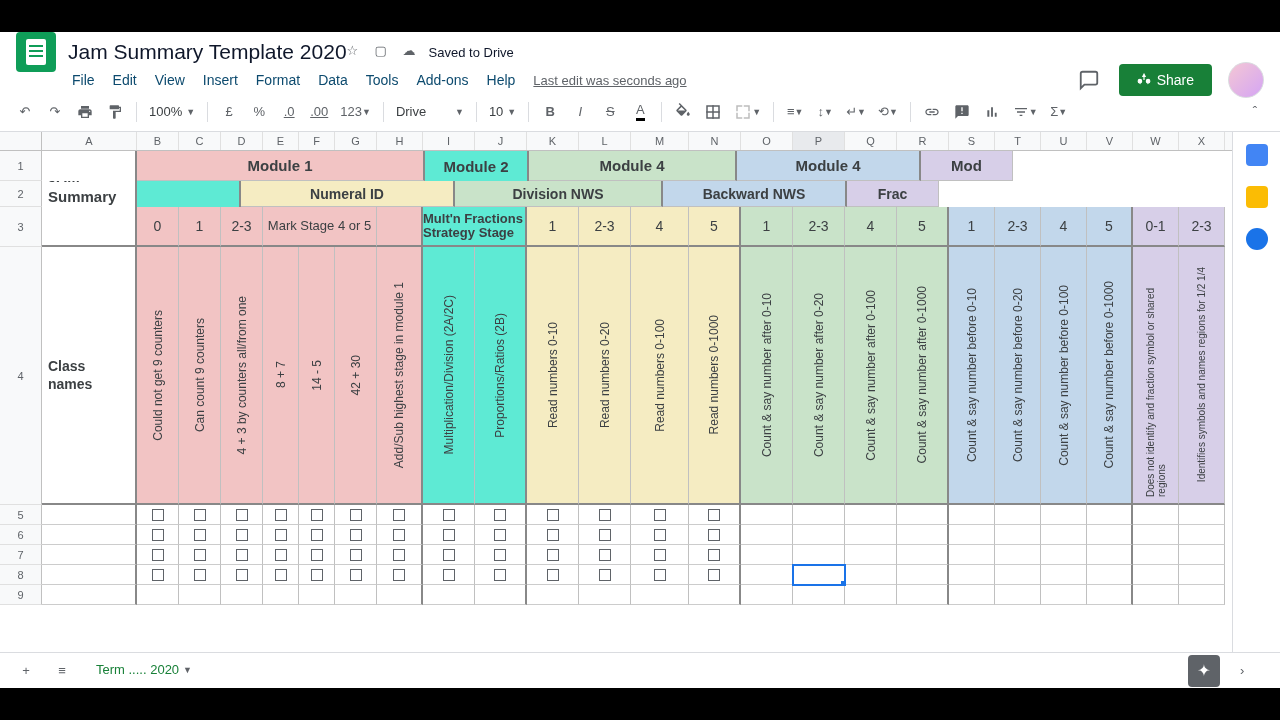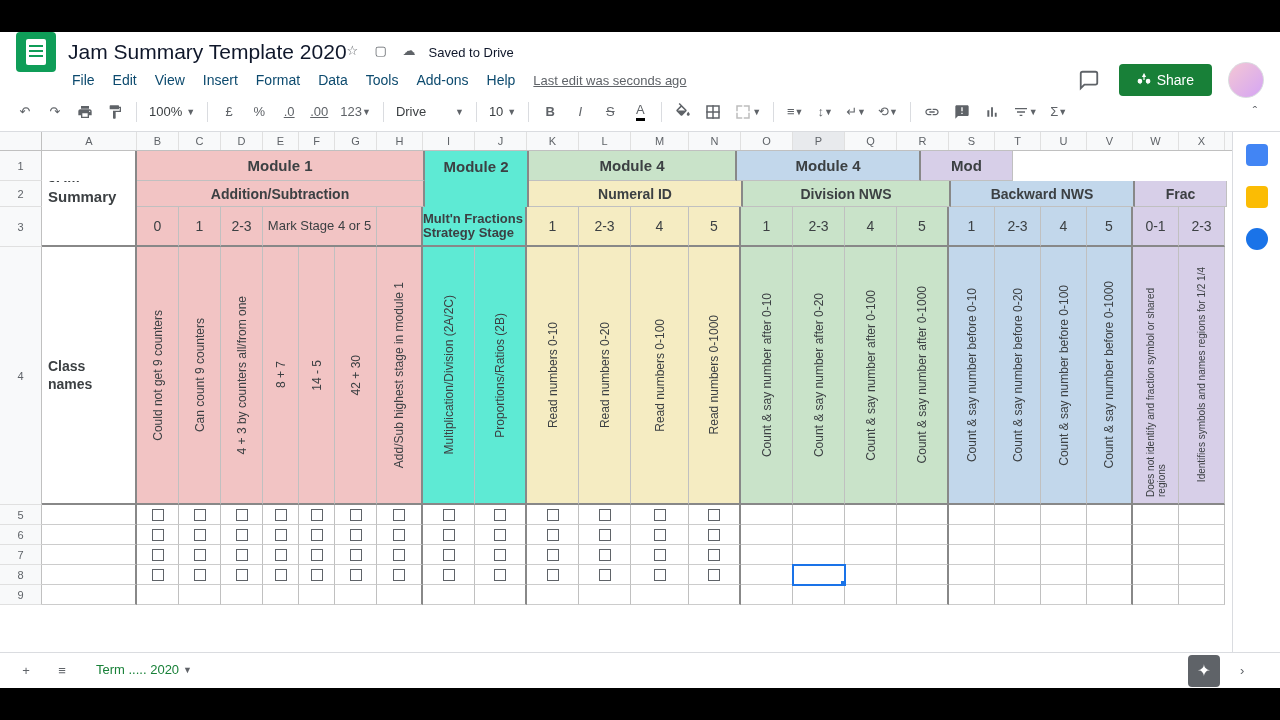--- a/index.html
+++ b/index.html
@@ -288,21 +288,20 @@
         <div class="cell green mod-title thick-r" style="width:208px;min-width:208px;">Module 4</div>
         <div class="cell blue mod-title thick-r" style="width:184px;min-width:184px;">Module 4</div>
         <div class="cell purple mod-title" style="width:92px;min-width:92px;">Mod</div>
       </div>
 
       <div class="row" style="height:26px;">
         <div class="row-head">2</div>
         <div class="cell cw-a thick-r jam-title" style="border-top:none;border-bottom:none;position:relative;">
             <span style="position:absolute;top:-14px;left:6px;">JAM Summary</span>
           </div>
-        <div class="cell pink mod-sub thick-r" style="width:288px;min-width:288px;">Addition/Subtraction</div>
         <div class="cell orange mod-sub thick-r" style="width:104px;min-width:104px;border-bottom:none;border-top:none;font-size:13px;line-height:1.1;"></div>
         <div class="cell yellow mod-sub thick-r" style="width:214px;min-width:214px;">Numeral ID</div>
         <div class="cell green mod-sub thick-r" style="width:208px;min-width:208px;">Division NWS</div>
         <div class="cell blue mod-sub thick-r" style="width:184px;min-width:184px;">Backward NWS</div>
         <div class="cell purple mod-sub" style="width:92px;min-width:92px;">Frac</div>
       </div>
 
       <div class="row" style="height:40px;">
         <div class="row-head">3</div>
         <div class="cell cw-a thick-r thick-b" style="border-top:none;"></div>

